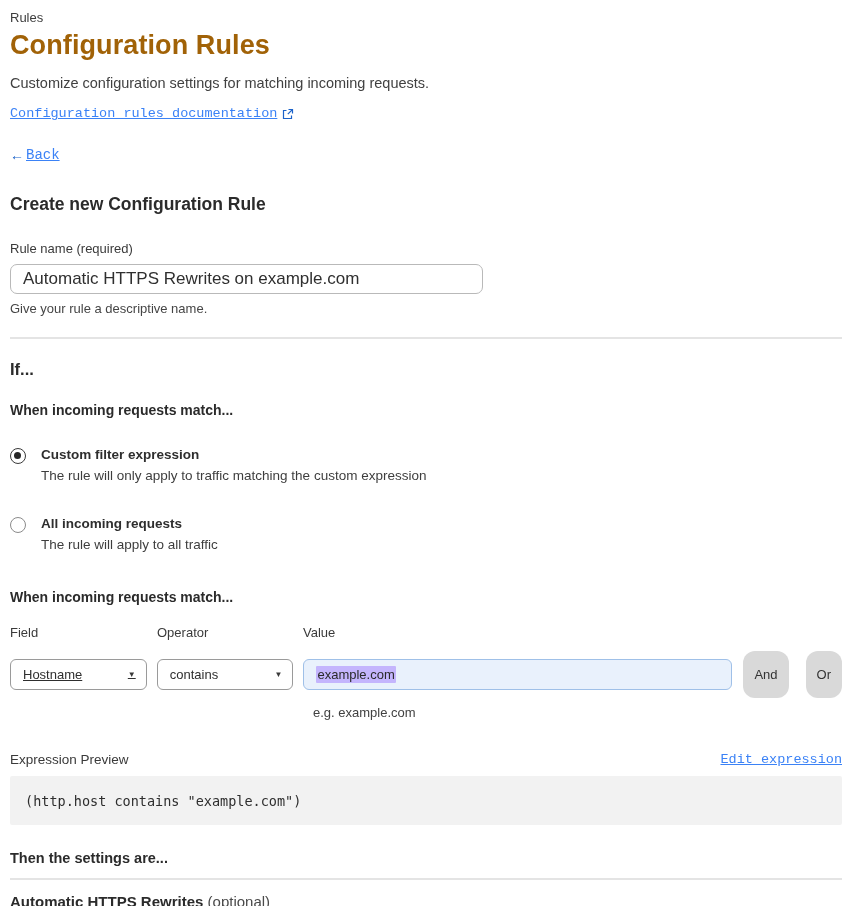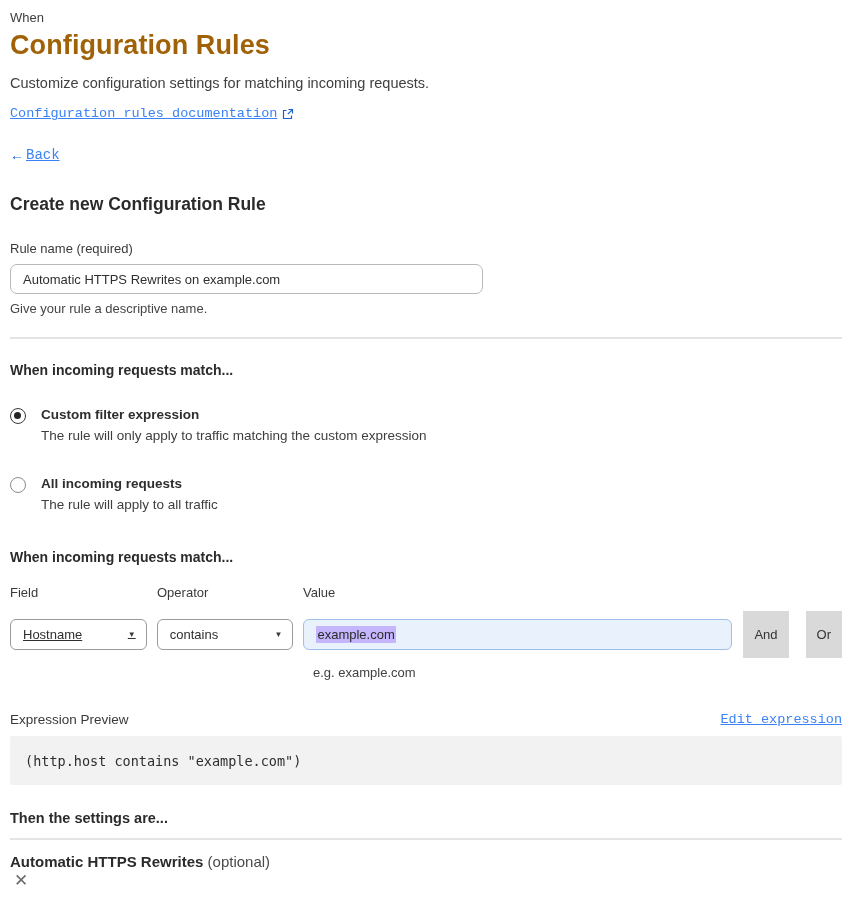--- a/index.html
+++ b/index.html
@@ -23,21 +23,21 @@
   .back-row { margin-top: 26px; font-size: 14px; display: flex; align-items: center; }
   .back-arrow { color: #1b62c9; text-decoration: none; margin-right: 2px; }
 
   .section-title { margin-top: 31px; font-size: 17.5px; font-weight: 700; color: #2b2b2b; }
 
   .field-label { margin-top: 26px; font-size: 13px; color: #3a3a3a; }
   .rule-name-input {
     margin-top: 8px; width: 473px; height: 30px;
     border: 1px solid #b9b9b9; border-radius: 7px;
     font-family: "Liberation Sans", sans-serif;
-    font-size: 13px; color: #2f2f2f; padding: 0 12px;
+    font-size: 17px; color: #2f2f2f; padding: 0 12px;
     background: #fff; outline: none; display: block;
   }
   .helper-text { margin-top: 7px; font-size: 13px; color: #454545; }
 
   .divider { height: 2px; background: #e4e4e4; margin-top: 21px; }
   .divider-2 { height: 2px; background: #e4e4e4; margin-top: 12px; }
 
   .if-heading { margin-top: 21px; font-size: 16.5px; font-weight: 700; color: #2b2b2b; }
   .match-heading { margin-top: 23px; font-size: 14px; font-weight: 700; color: #2b2b2b; }
   .match-heading-2 { margin-top: 37px; font-size: 14px; font-weight: 700; color: #2b2b2b; }
@@ -72,21 +72,21 @@
   .sel-wrap-1 { margin-right: 10px; text-decoration: underline; }
   .sel-wrap-2 { margin-right: 10px; }
   .chevron { font-size: 8px; color: #3a3a3a; }
   .value-input {
     width: 430px; height: 31px; border: 1px solid #9fc0e8; border-radius: 6px;
     background: #e9f1fc; display: flex; align-items: center; padding: 0 12px;
     font-size: 13px; color: #2a2a2a; margin-right: 11px;
   }
   .value-selection { background: #c4b5fd; padding: 1px 1px; border-radius: 1px; }
   .logic-btn {
-    height: 47px; border: none; border-radius: 0; background: #d9d9d9;
+    height: 47px; border: none; border-radius: 12px; background: #d9d9d9;
     color: #333; font-size: 13px; font-family: "Liberation Sans", sans-serif;
     padding: 16px 11px; cursor: pointer;
   }
   .and-btn { margin-right: 17px; }
   .value-helper { margin-left: 303px; margin-top: 7px; font-size: 13px; color: #414141; }
 
   .preview-row { margin-top: 32px; display: flex; justify-content: space-between; align-items: flex-start; gap: 24px; }
   .preview-label { font-size: 13.5px; color: #3a3a3a; }
   .edit-link { font-size: 13.5px; }
   .code-box {
@@ -104,21 +104,21 @@
   .close-btn {
     font-size: 17px; color: #6d6d6d; background: none; border: none; cursor: pointer;
     line-height: 1; padding: 2px 4px; margin-right: 14px;
   }
 </style>
 </head>
 <body>
 
 <div class="page">
 
-  <div class="breadcrumb">When</div>
+  <div class="breadcrumb">Rules</div>
   <h1 class="page-title">Configuration Rules</h1>
   <div class="page-desc">Customize configuration settings for matching incoming requests.</div>
 
   <div class="doc-link-row">
     <a class="link">Configuration rules documentation</a>
     <span class="ext-icon">
       <svg width="12" height="12" viewBox="0 0 12 12" fill="none">
         <path d="M4.5 2.5 H1.5 V10.5 H9.5 V7.5" stroke="#1b62c9" stroke-width="1.2"></path>
         <path d="M6.5 1.5 H10.5 V5.5" stroke="#1b62c9" stroke-width="1.2"></path>
         <path d="M10.5 1.5 L5.8 6.2" stroke="#1b62c9" stroke-width="1.2"></path>
@@ -132,20 +132,21 @@
   </div>
 
   <h2 class="section-title">Create new Configuration Rule</h2>
 
   <div class="field-label">Rule name (required)</div>
   <input class="rule-name-input" type="text" value="Automatic HTTPS Rewrites on example.com" style="">
   <div class="helper-text">Give your rule a descriptive name.</div>
 
   <div class="divider"></div>
 
+  <h3 class="if-heading">If...</h3>
   <div class="match-heading">When incoming requests match...</div>
 
   <div class="radio-item checked">
     <span class="radio-circle"></span>
     <span class="radio-texts">
       <div class="radio-label">Custom filter expression</div>
       <div class="radio-desc">The rule will only apply to traffic matching the custom expression</div>
     </span>
   </div>
 

